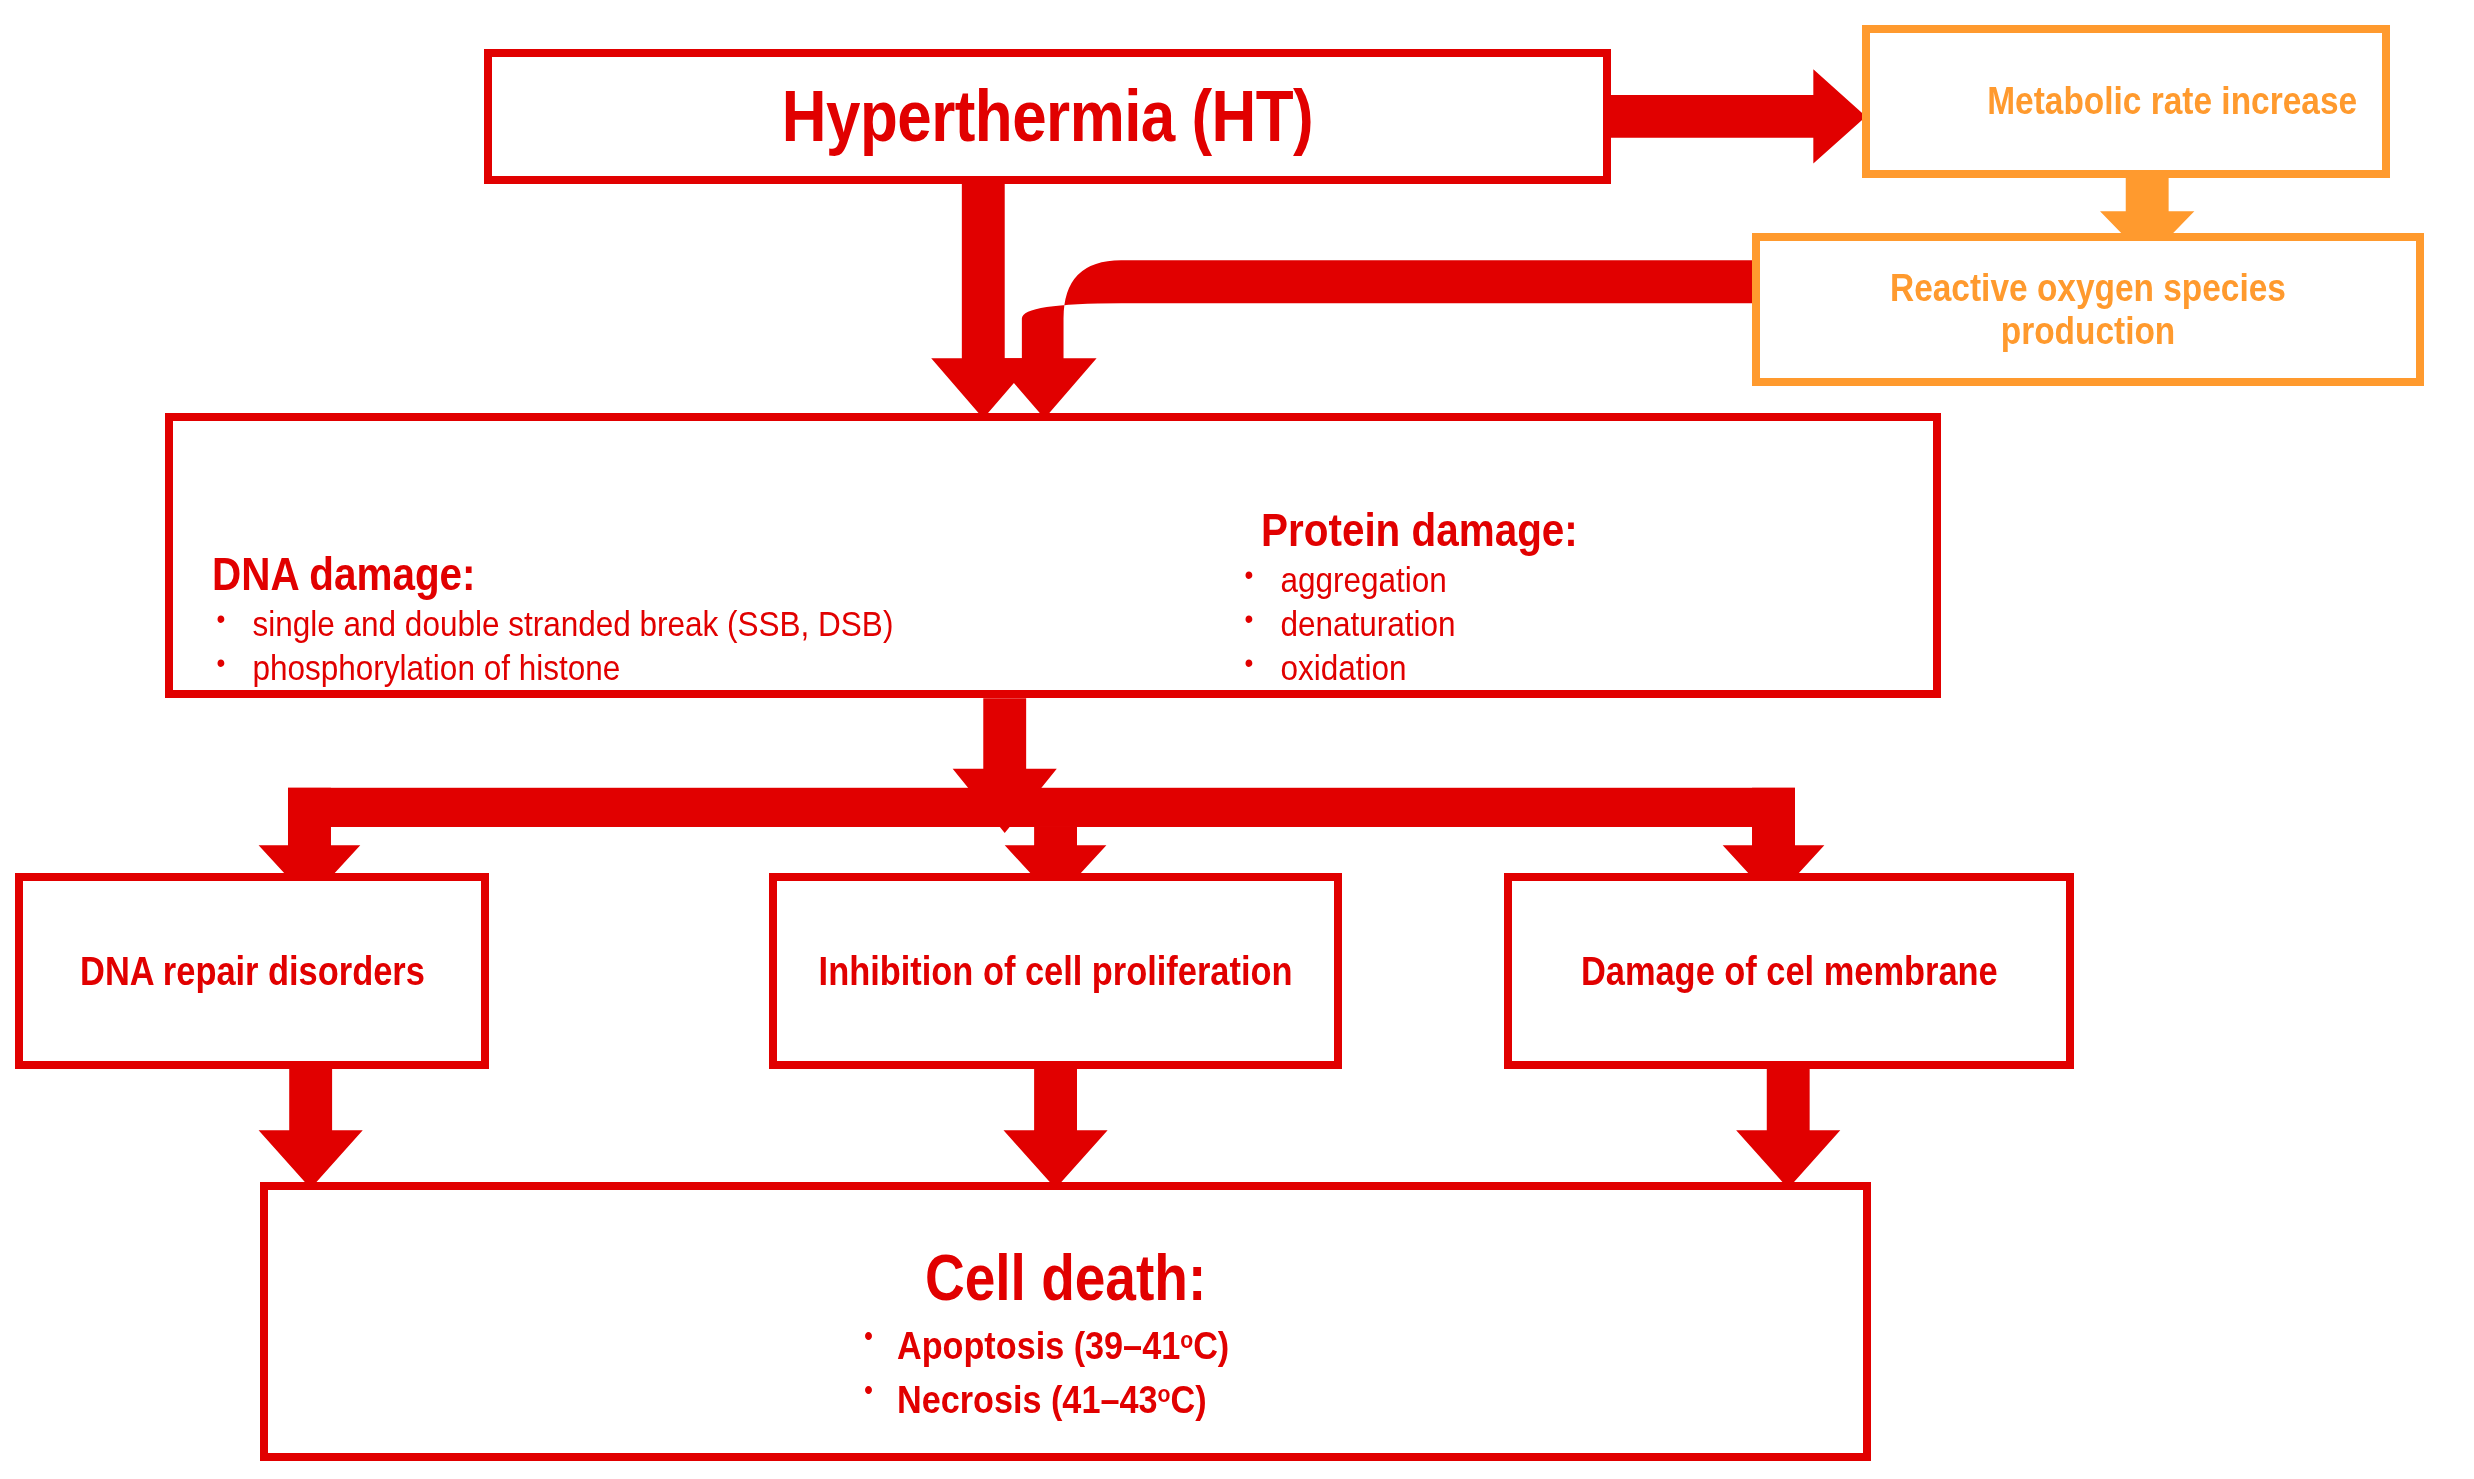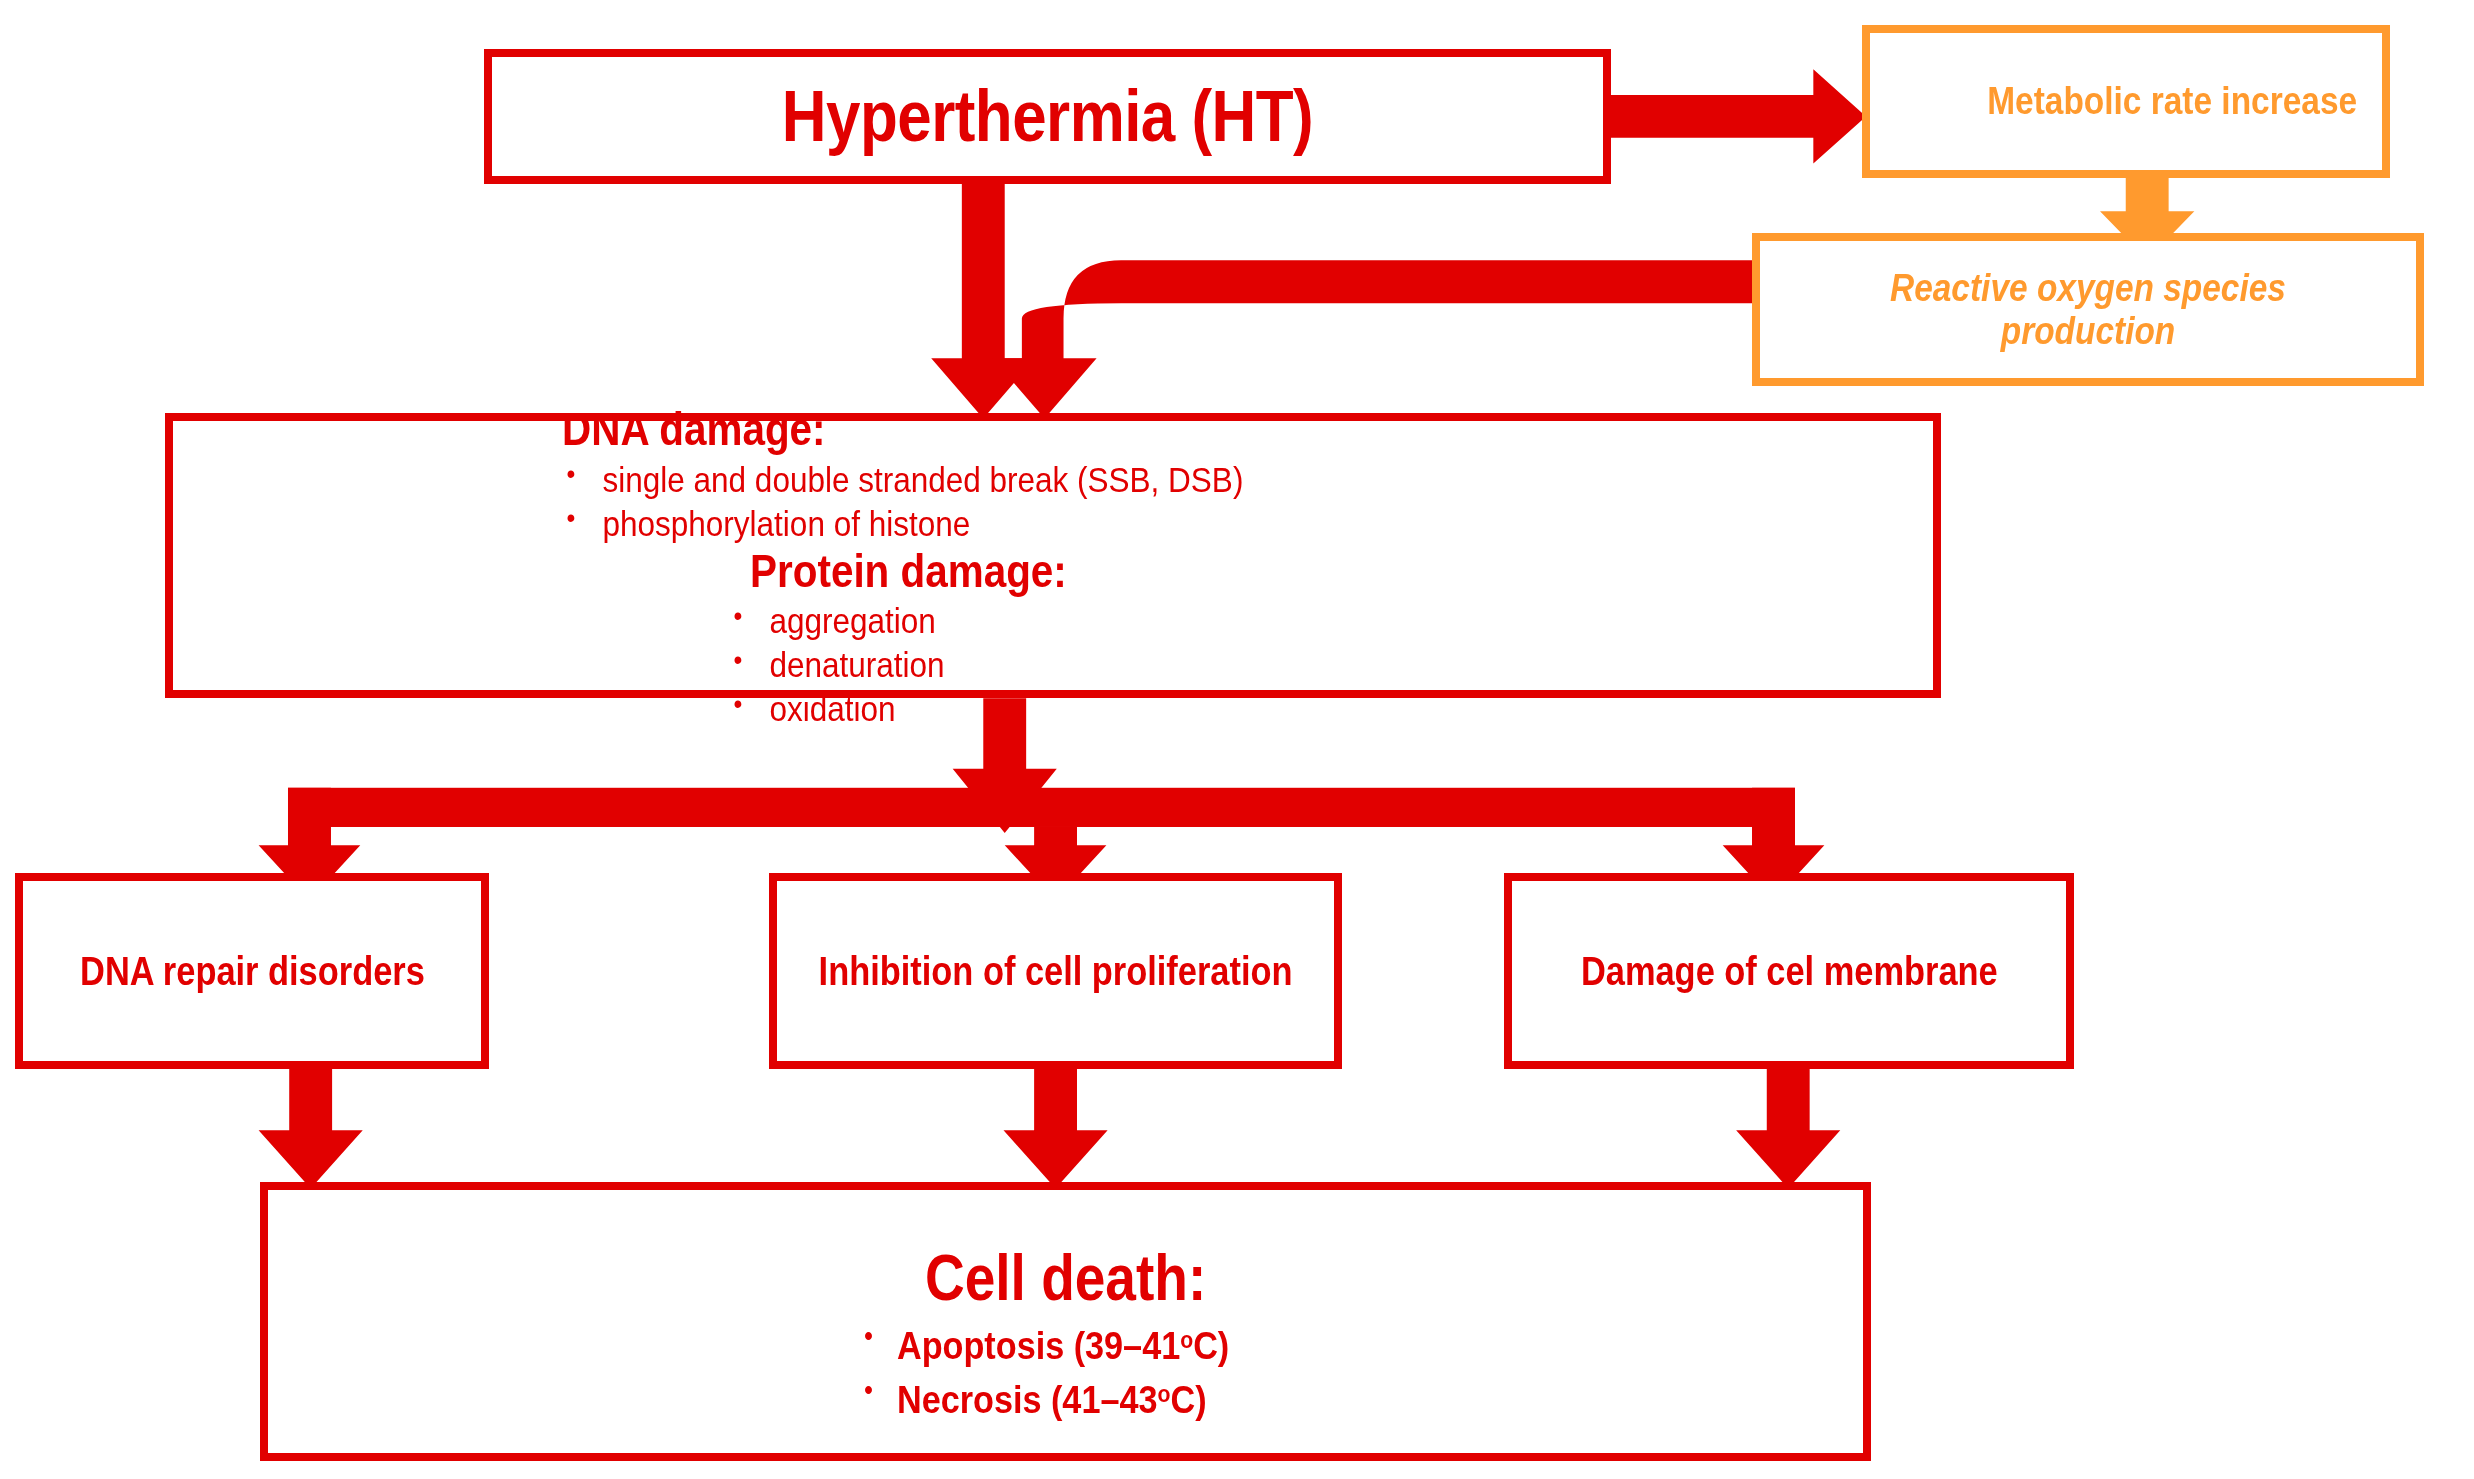--- a/index.html
+++ b/index.html
@@ -45,27 +45,27 @@
   
   #ht-box { left: 484px; top: 49px; width: 1127px; height: 135px; }
   #ht-box .ttl { font-size: 72px; letter-spacing: -0.6px; }
 
   
   #mri-box { left: 1862px; top: 24.5px; width: 528px; height: 153px;
              align-items: flex-end; }
   #mri-box .ttl { font-size: 38px; transform: scaleX(0.88); }
 
   #ros-box { left: 1752px; top: 233px; width: 672px; height: 153px;
-             align-items: center; font-style: italic; }
+             align-items: center; }
   #ros-box .ttl { font-size: 38px; transform: scaleX(0.88); }
 
   
   #damage-box {
     left: 165px; top: 413px; width: 1776px; height: 285px;
-    flex-direction: column; align-items: center;
+    flex-direction: row; align-items: flex-end;
     padding: 24.5px 16px 0 16px;
   }
   .dmg-col { position: relative; }
   #dna-col { width: 1005px; padding-left: 23px; }
   #prot-col { width: 686px; padding-left: 37px; }
   .dmg-head {
     font-weight: bold;
     font-size: 47px;
     color: #E10000;
     line-height: 1.05;

